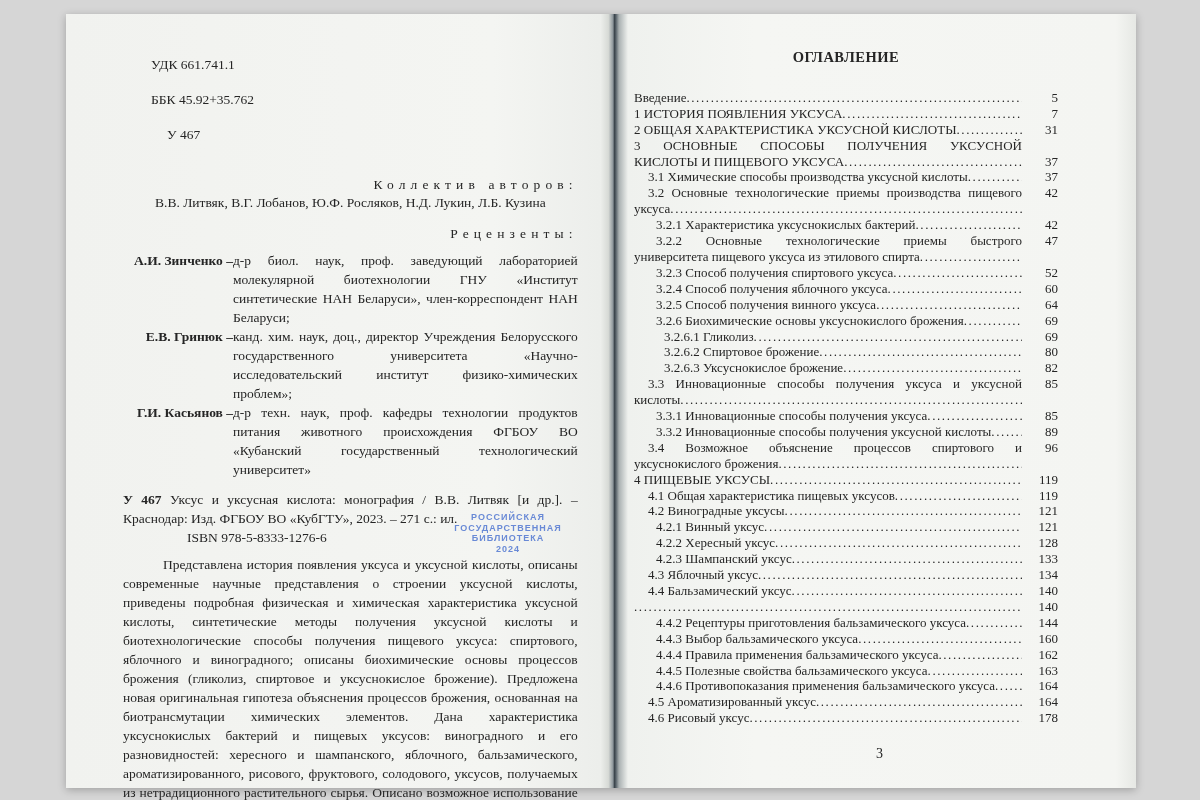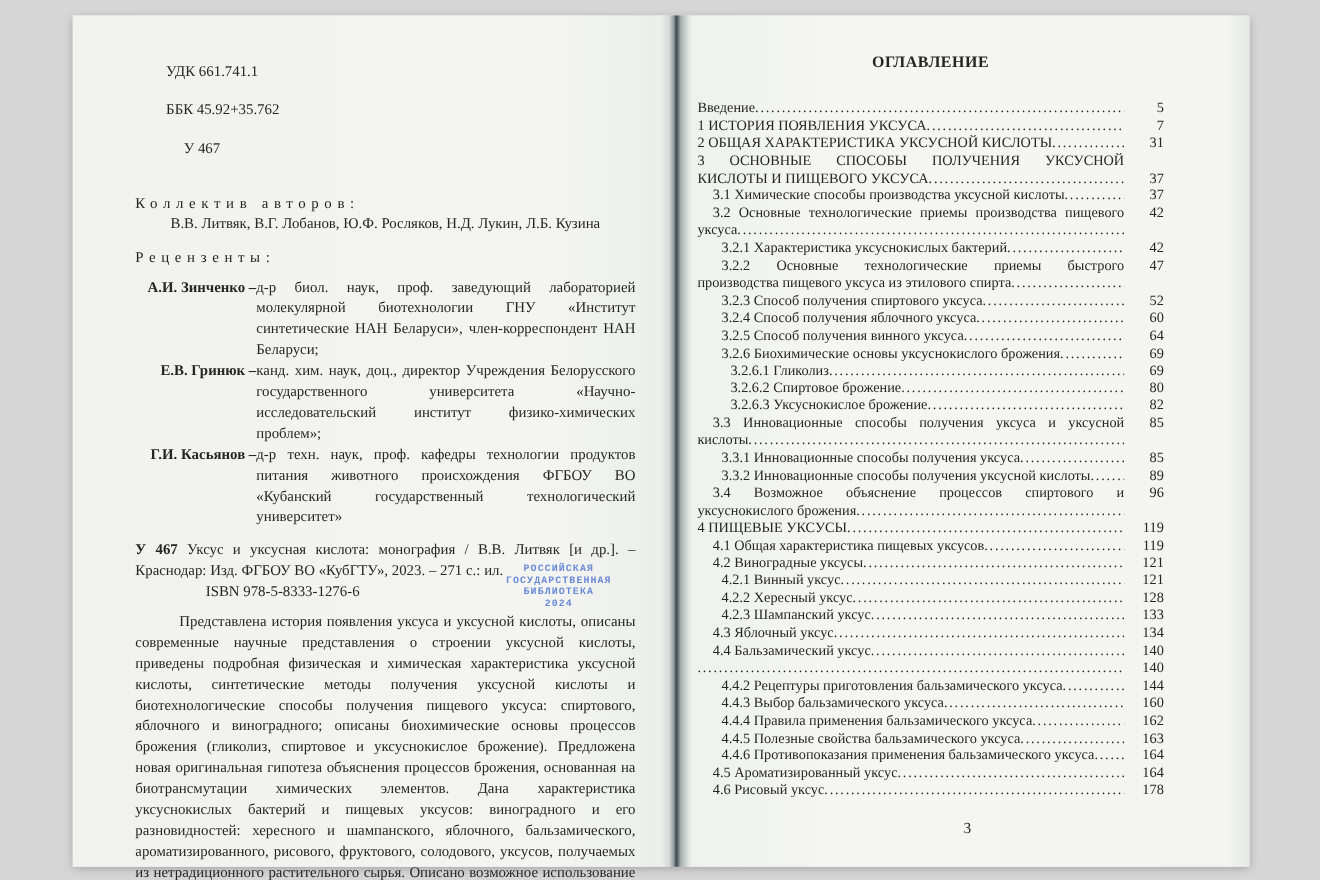--- a/index.html
+++ b/index.html
@@ -18,34 +18,34 @@
   .page-left{width:532px;background:linear-gradient(90deg,#f1f2ef 0%,#f4f5f2 80%,#eceeeb 100%);padding-left:31px;}
   .gutter{width:30px;background:linear-gradient(90deg,#eef0ed 0%,#d7dad6 30%,#8e979c 46%,#39434a 52%,#5a646b 57%,#aab1b2 68%,#eff1ee 100%);}
   .page-right{width:508px;background:linear-gradient(90deg,#eff1ee 0%,#f5f6f3 25%,#f4f5f2 96%,#e6e8e4 100%);}
 
   
   .lp-inner{padding:24px 22px 0 26px;font-size:13.5px;line-height:19px;}
   .codes-top{margin-left:28px;white-space:pre-line;}
   .codes-top div{line-height:16px;}
   .codes-top .shift{margin-left:16px;}
   .heading-spaced{
-    text-align:left;letter-spacing:.38em;margin-top:14px;line-height:17px;
+    text-align:right;letter-spacing:.38em;margin-top:14px;line-height:17px;
   }
   .authors-line{text-align:center;margin-top:1px;line-height:17px;}
   .rev-block{margin-top:9px;}
   .rev-row{display:flex;margin-top:0;}
   .rev-name{width:110px;flex:none;font-weight:bold;text-align:right;}
   .rev-desc{flex:1;text-align:justify;margin-left:0;}
   .biblio{position:relative;margin-top:11px;}
   .biblio p{margin:0;text-align:justify;}
   .biblio .bcode{font-weight:bold;}
   .isbn-top{margin-left:64px;}
   .stamp{
     position:absolute;left:300px;top:22px;width:170px;text-align:center;
-    font-family:Liberation Mono, monospace;
+    font-family:Liberation Sans, sans-serif;
     font-size:9px;font-weight:bold;letter-spacing:1px;line-height:10.5px;
     opacity:.92;
   }
   .annotation{margin-top:8px;}
   .annotation p{margin:0;text-align:justify;text-indent:40px;}
 
   
   .rp-inner{padding:36px 78px 0 6px;font-size:13px;line-height:15.9px;}
   .toc-title{
     text-align:center;font-weight:bold;font-size:14.5px;letter-spacing:.5px;
@@ -162,21 +162,21 @@
           <div class="toc-row ind2">
             <span class="txt">3.2.1 Характеристика уксуснокислых бактерий</span>
             <span class="lead"></span>
             <span class="pg">42</span>
           </div>
           <div class="toc-row ind2">
             <span class="txt just">3.2.2 Основные технологические приемы быстрого</span>
             <span class="pg">47</span>
           </div>
           <div class="toc-row ind0">
-            <span class="txt">производства пищевого уксуса из этилового спирта</span>
+            <span class="txt">университета пищевого уксуса из этилового спирта</span>
             <span class="lead"></span>
             <span class="pg"></span>
           </div>
           <div class="toc-row ind2">
             <span class="txt">3.2.3 Способ получения спиртового уксуса</span>
             <span class="lead"></span>
             <span class="pg">52</span>
           </div>
           <div class="toc-row ind2">
             <span class="txt">3.2.4 Способ получения яблочного уксуса</span>

